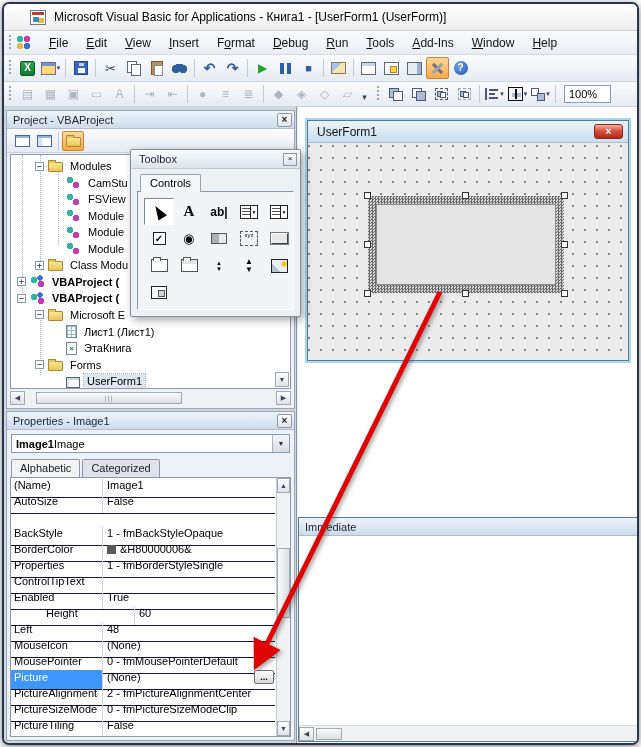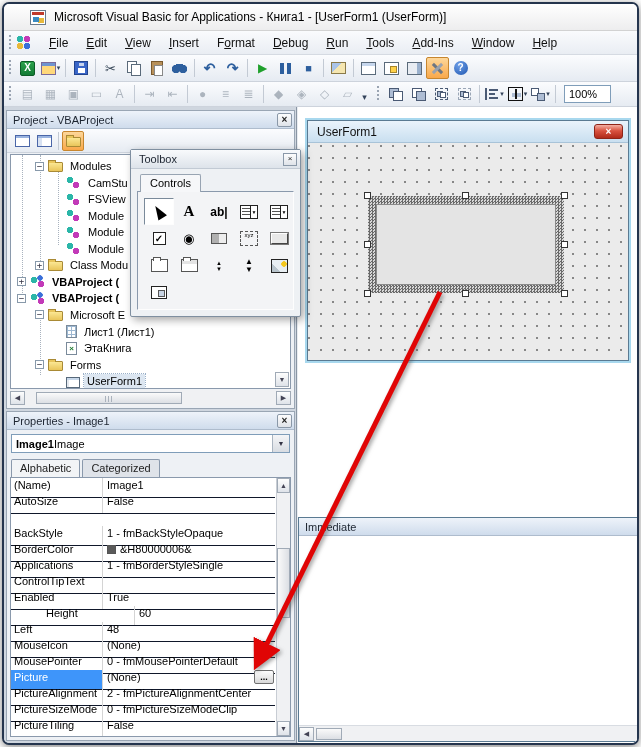--- a/index.html
+++ b/index.html
@@ -544,21 +544,21 @@
           </div>
           <div class="prow" style="top: 48px;">
             <span class="pname">BackStyle</span>
             <span class="pval">1 - fmBackStyleOpaque</span>
           </div>
           <div class="prow" style="top: 64px;">
             <span class="pname">BorderColor</span>
             <span class="pval"><span class="sw" style="background: rgb(90, 90, 90);"></span>&amp;H80000006&amp;</span>
           </div>
           <div class="prow" style="top: 80px;">
-            <span class="pname">Applications</span>
+            <span class="pname">Properties</span>
             <span class="pval">1 - fmBorderStyleSingle</span>
           </div>
           <div class="prow" style="top: 96px;">
             <span class="pname">ControlTipText</span>
             <span class="pval"></span>
           </div>
           <div class="prow" style="top: 112px;">
             <span class="pname">Enabled</span>
             <span class="pval">True</span>
           </div>

